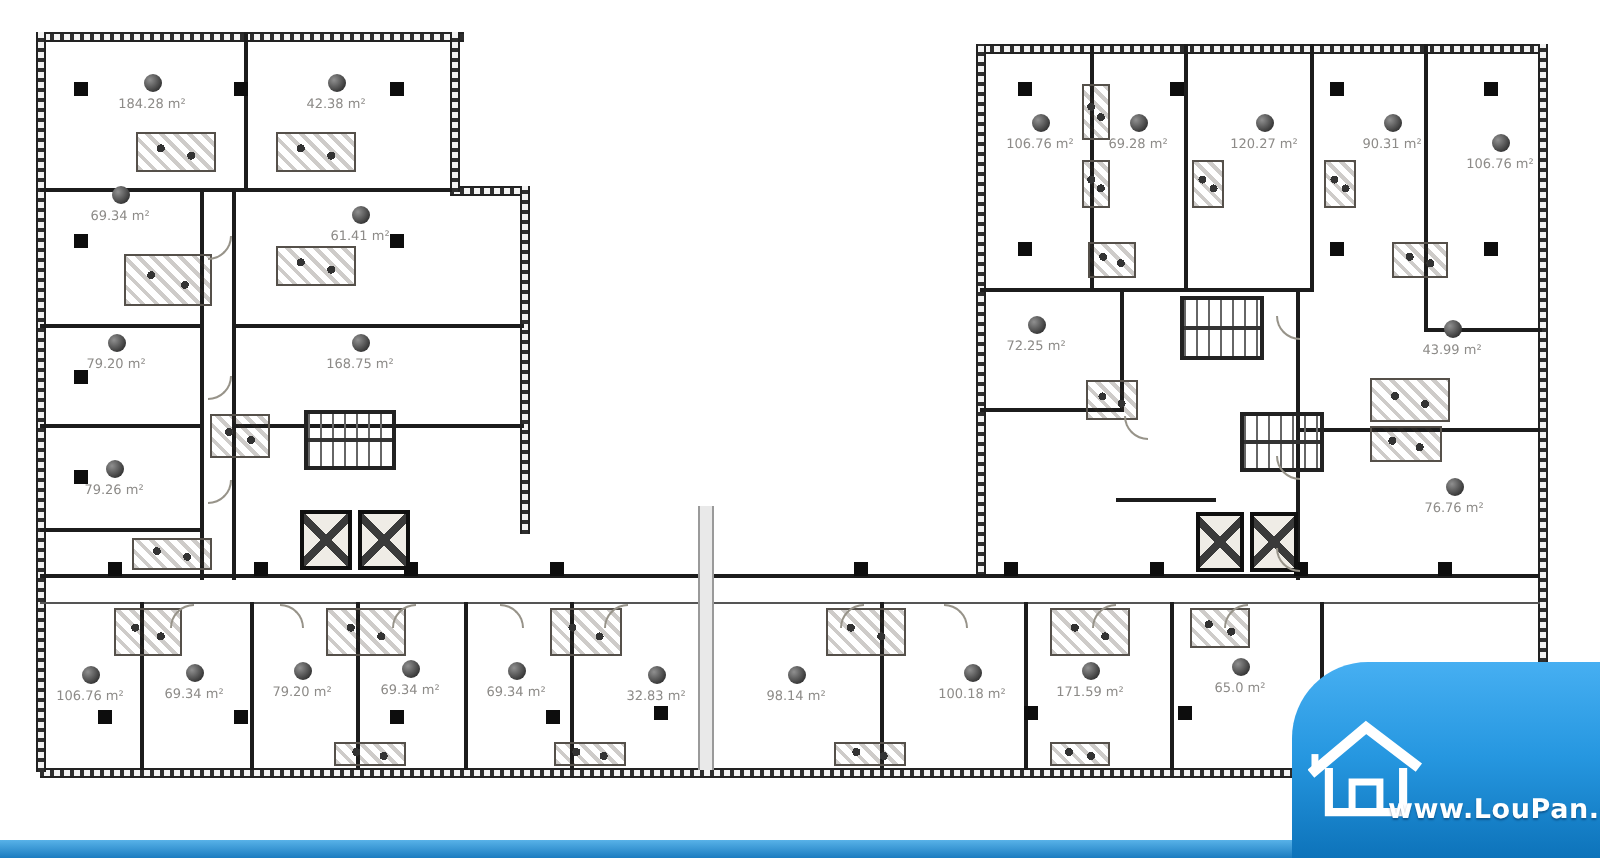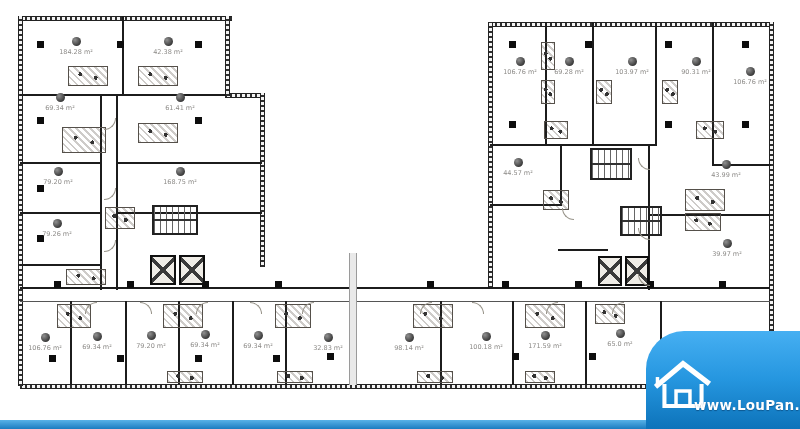--- a/index.html
+++ b/index.html
@@ -180,33 +180,33 @@
         <div class="rl">184.28 m²</div>
       </div>
       <div class="room" style="left: 136px; top: 37px;">
         <div class="rc"></div>
         <div class="rl">42.38 m²</div>
       </div>
       <div class="room" style="left: 28px; top: 93px;">
         <div class="rc"></div>
         <div class="rl">69.34 m²</div>
       </div>
-      <div class="room" style="left: 148px; top: 93px;">
+      <div class="room" style="left: 148px; top: 103px;">
         <div class="rc"></div>
         <div class="rl">61.41 m²</div>
       </div>
       <div class="room" style="left: 26px; top: 167px;">
         <div class="rc"></div>
         <div class="rl">79.20 m²</div>
       </div>
       <div class="room" style="left: 148px; top: 167px;">
         <div class="rc"></div>
         <div class="rl">168.75 m²</div>
       </div>
-      <div class="room" style="left: 25px; top: 219px;">
+      <div class="room" style="left: 25px; top: 230px;">
         <div class="rc"></div>
         <div class="rl">79.26 m²</div>
       </div>
       <div class="room" style="left: 13px; top: 333px;">
         <div class="rc"></div>
         <div class="rl">106.76 m²</div>
       </div>
       <div class="room" style="left: 65px; top: 332px;">
         <div class="rc"></div>
         <div class="rl">69.34 m²</div>
@@ -220,21 +220,21 @@
         <div class="rl">69.34 m²</div>
       </div>
       <div class="room" style="left: 226px; top: 331px;">
         <div class="rc"></div>
         <div class="rl">69.34 m²</div>
       </div>
       <div class="room" style="left: 296px; top: 333px;">
         <div class="rc"></div>
         <div class="rl">32.83 m²</div>
       </div>
-      <div class="room" style="left: 377px; top: 333px;">
+      <div class="room" style="left: 366px; top: 333px;">
         <div class="rc"></div>
         <div class="rl">98.14 m²</div>
       </div>
       <div class="room" style="left: 454px; top: 332px;">
         <div class="rc"></div>
         <div class="rl">100.18 m²</div>
       </div>
       <div class="room" style="left: 513px; top: 331px;">
         <div class="rc"></div>
         <div class="rl">171.59 m²</div>
@@ -246,41 +246,41 @@
       <div class="room" style="left: 488px; top: 57px;">
         <div class="rc"></div>
         <div class="rl">106.76 m²</div>
       </div>
       <div class="room" style="left: 537px; top: 57px;">
         <div class="rc"></div>
         <div class="rl">69.28 m²</div>
       </div>
       <div class="room" style="left: 600px; top: 57px;">
         <div class="rc"></div>
-        <div class="rl">103.97 m²</div>
+        <div class="rl">120.27 m²</div>
       </div>
       <div class="room" style="left: 664px; top: 57px;">
         <div class="rc"></div>
         <div class="rl">90.31 m²</div>
       </div>
       <div class="room" style="left: 718px; top: 67px;">
         <div class="rc"></div>
         <div class="rl">106.76 m²</div>
       </div>
       <div class="room" style="left: 486px; top: 158px;">
         <div class="rc"></div>
-        <div class="rl">44.57 m²</div>
+        <div class="rl">72.25 m²</div>
       </div>
       <div class="room" style="left: 694px; top: 160px;">
         <div class="rc"></div>
         <div class="rl">43.99 m²</div>
       </div>
       <div class="room" style="left: 695px; top: 239px;">
         <div class="rc"></div>
-        <div class="rl">39.97 m²</div>
+        <div class="rl">76.76 m²</div>
       </div>
     </div>
 
   <div class="bottom-bar"></div>
 
   <div class="watermark">
     <svg class="house" width="58" height="58" viewBox="0 0 100 100">
       <path d="M6 52 L50 15 L92 47" fill="none" stroke="#ffffff" stroke-width="9" stroke-linecap="square"></path>
       <path d="M18 50 L18 88 L82 88 L82 50" fill="none" stroke="#ffffff" stroke-width="7"></path>
       <path d="M38 88 L38 62 L62 62 L62 88" fill="none" stroke="#ffffff" stroke-width="6"></path>

